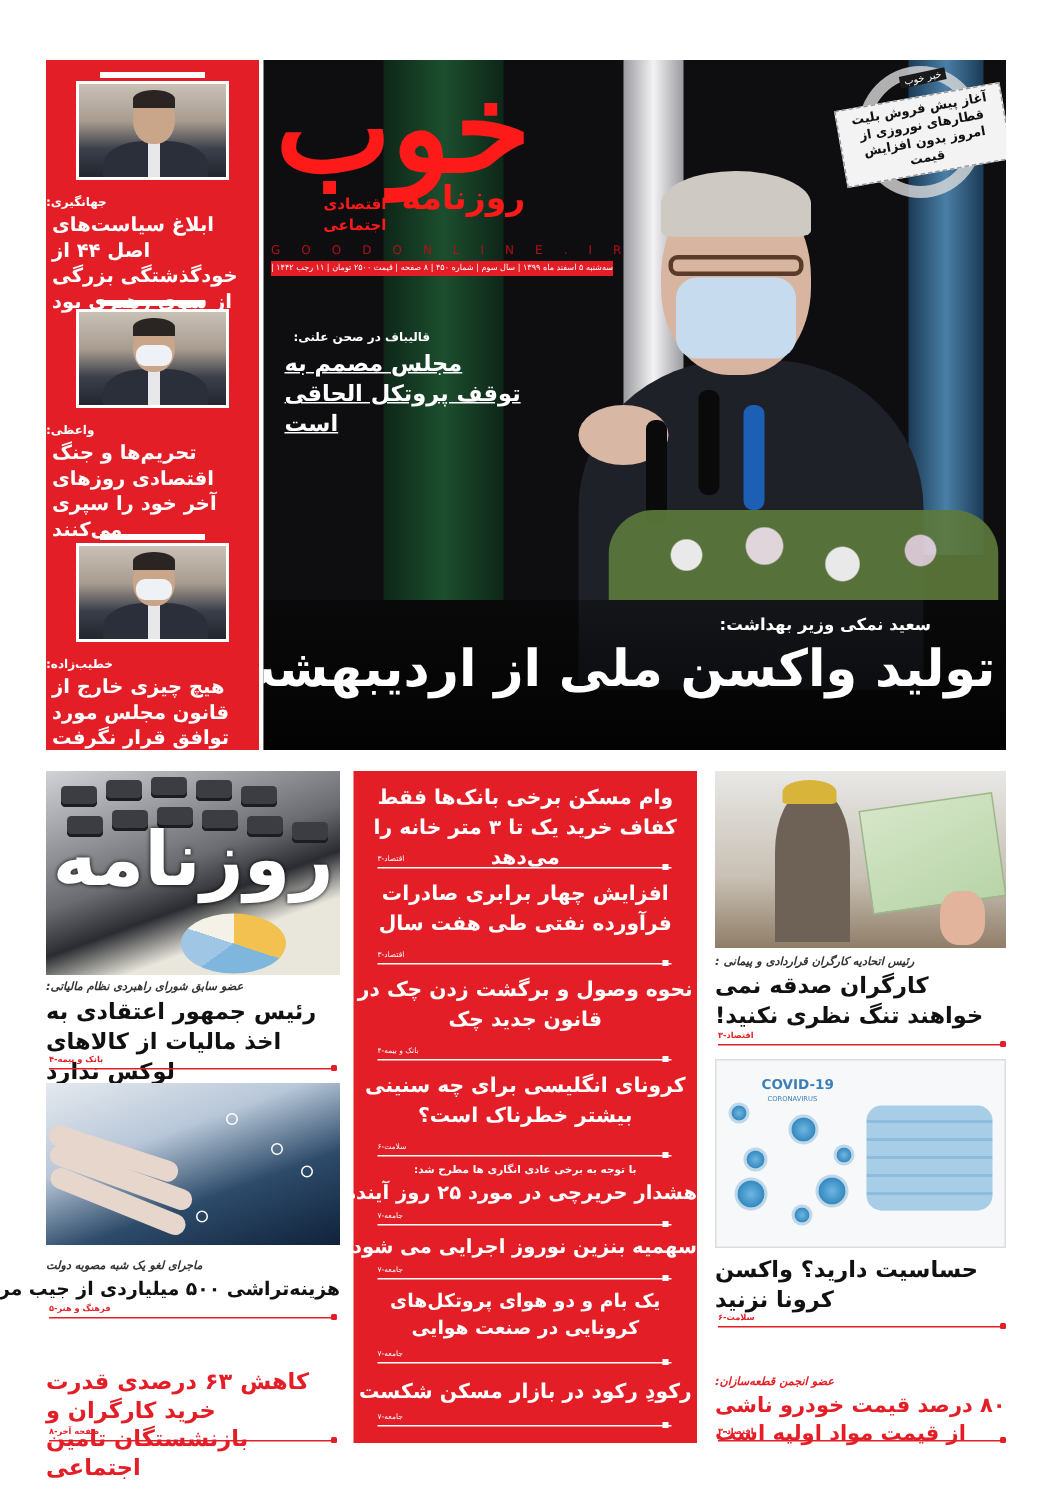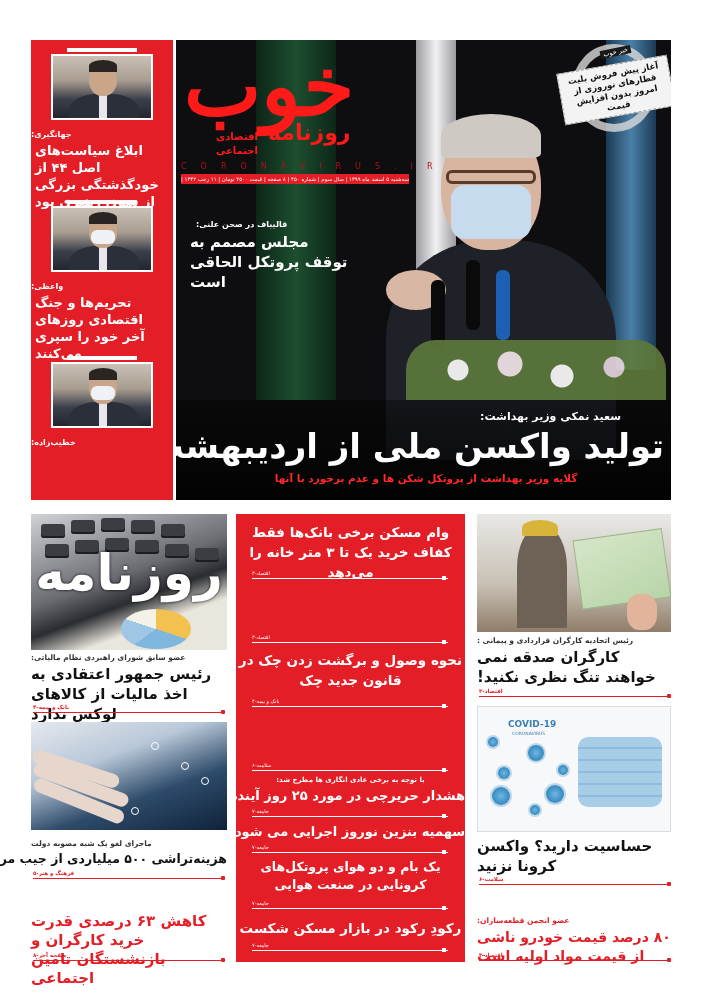--- a/index.html
+++ b/index.html
@@ -48,33 +48,33 @@
   #logo-domain { position: absolute; left: 5px; top: 122px; width: 225px; font-size: 8px; color: #b0101a; letter-spacing: 14px; direction: ltr; font-family: "DejaVu Sans", sans-serif; }
   #dateline { position: absolute; left: 5px; top: 134px; width: 228px; height: 10px; background: #e41e26; color: #fff; font-size: 5.4px; line-height: 10px; text-align: center; white-space: nowrap; overflow: hidden; }
 
   #stamp { position: absolute; left: 384px; top: 4px; width: 112px; height: 90px; }
   #stamp .ring { position: absolute; left: 12px; top: 0; width: 84px; height: 88px; border-radius: 50%; border: 8px solid #d9d9d9; opacity: .8; }
   #stamp .card { position: absolute; left: 0; top: 20px; width: 112px; height: 52px; background: #f3f3f3; transform: rotate(-10deg); border: 1px dashed #999; padding: 3px 4px; }
   #stamp .card-text { font-size: 8.5px; font-weight: bold; color: #111; line-height: 11px; text-align: center; }
   #stamp .label { position: absolute; left: 40px; top: 4px; font-size: 6.5px; color: #fff; background: #1a1a1a; padding: 0 3px; transform: rotate(-12deg); }
 
   #side-kicker { position: absolute; left: 20px; top: 180px; width: 150px; font-size: 8px; color: #fff; font-weight: bold; }
-  #side-head { position: absolute; left: 14px; top: 192px; width: 160px; font-size: 15px; color: #fff; font-weight: bold; line-height: 20px; }
+  #side-head { position: absolute; left: 14px; top: 192px; width: 160px; font-size: 15px; color: #fff; font-weight: bold; line-height: 20px; text-decoration: underline; }
 
   #main-kicker { position: absolute; right: 50px; top: 370px; font-size: 11px; font-weight: bold; color: #fff; }
   #main-head { position: absolute; left: 8px; top: 382px; width: 480px; font-size: 34px; font-weight: bold; color: #fff; line-height: 48px; text-align: center; white-space: nowrap; }
   #main-sub { position: absolute; left: 60px; top: 432px; width: 380px; font-size: 10.5px; font-weight: bold; color: #ff2a2a; text-align: center; }
 
   
   #tax-img { left: 31px; top: 514px; width: 196px; height: 136px; overflow: hidden; background: linear-gradient(160deg,#d0d2d6 0%,#6a6c72 45%,#2a2c31 60%,#e9e6dc 75%); }
   .key { position: absolute; width: 24px; height: 14px; background: #3b3d42; border-radius: 3px; box-shadow: inset 0 -2px 0 #1c1d20; }
   .pie { position: absolute; left: 90px; top: 95px; width: 70px; height: 40px; border-radius: 50%; background: conic-gradient(#f2c14f 0 30%,#7fb6de 30% 65%,#9fc6e5 65% 80%,#f4f1e6 80%); }
   #tax-word { position: absolute; left: 0; top: 30px; width: 196px; text-align: center; font-size: 50px; font-weight: bold; color: #fff; text-shadow: 0 0 3px #000; }
 
-  .kick2 { font-size: 7.5px; color: #333; font-weight: bold; }
+  .kick2 { font-size: 7.5px; color: #333; font-weight: bold; font-style: italic; }
   .head2 { font-size: 15px; font-weight: bold; line-height: 20px; }
   .srcline { position: absolute; height: 1px; background: #e41e26; }
   .srcdot { position: absolute; width: 4px; height: 4px; background: #e41e26; border-radius: 1px; }
   .src { position: absolute; font-size: 5.5px; color: #e41e26; font-weight: bold; }
 
   #net-img { left: 31px; top: 722px; width: 196px; height: 108px; overflow: hidden; background: linear-gradient(160deg,#e5e9ee 0%,#b8c7d8 35%,#2d4b6a 65%,#10223a 100%); }
   .finger { position: absolute; height: 14px; border-radius: 8px; background: #e7d6cc; }
   .node { position: absolute; width: 8px; height: 8px; border-radius: 50%; border: 1px solid #fff; }
 
   
@@ -128,20 +128,21 @@
   <div class="tabbar" style="top:316px"></div>
   <div class="pfbox" style="top:322px">
     <div class="bg"></div>
       <div class="body"></div>
       <div class="shirt"></div>
       <div class="head"></div>
       <div class="hair"></div>
       <div class="mask"></div>
   </div>
   <div class="abs wt kicker center" style="left:0;top:398px;width:142px">خطیب‌زاده:</div>
+  <div class="abs wt lhead center" style="left:4px;top:410px;width:134px">هیچ چیزی خارج از قانون مجلس مورد توافق قرار نگرفت</div>
 </div>
 
 <div id="hero" class="abs">
   <div class="flag-green"></div>
   <div class="flag-white"></div>
   <div class="flag-blue"></div>
   <div class="man-body"></div>
   <div class="man-head"></div>
   <div class="man-hair"></div>
   <div class="man-glasses"></div>
@@ -152,37 +153,36 @@
   <div class="mic mic-blue" style="left:320px;top:230px"></div>
   <div class="flowers"></div>
   <div class="hero-shade"></div>
 
   <div id="logo-word">خوب</div>
   <div id="logo-sub">روزنامه</div>
   <div id="logo-tag">
     <div>اقتصادی</div>
     <div>اجتماعی</div>
   </div>
-  <div id="logo-domain">CORONAVIRUS.IR</div>
+  <div id="logo-domain">GOODONLINE.IR</div>
   <div id="dateline">سه‌شنبه ۵ اسفند ماه ۱۳۹۹ | سال سوم | شماره ۴۵۰ | ۸ صفحه | قیمت ۲۵۰۰ تومان | ۱۱ رجب ۱۴۴۲ | ۲۳ فوریه ۲۰۲۱</div>
 
   <div id="stamp">
     <div class="ring"></div>
     <div class="card">
       <div class="card-text">آغاز پیش فروش بلیت قطارهای نوروزی از امروز بدون افزایش قیمت</div>
     </div>
     <div class="label">خبر خوب</div>
   </div>
 
   <div id="side-kicker" class="center">قالیباف در صحن علنی:</div>
   <div id="side-head" class="center">مجلس مصمم به توقف پروتکل الحاقی است</div>
 
   <div id="main-kicker">سعید نمکی وزیر بهداشت:</div>
   <div id="main-head">تولید واکسن ملی از اردیبهشت ۱۴۰۰</div>
-  <div id="main-sub">گلایه وزیر بهداشت از پروتکل شکن ها و عدم برخورد با آنها</div>
 </div>
 
 <div id="tax-img" class="abs">
   <div class="key" style="left:10px;top:10px"></div>
     <div class="key" style="left:40px;top:6px"></div>
     <div class="key" style="left:70px;top:4px"></div>
     <div class="key" style="left:100px;top:6px"></div>
     <div class="key" style="left:130px;top:10px"></div>
   <div class="key" style="left:14px;top:30px"></div>
     <div class="key" style="left:44px;top:26px"></div>
@@ -218,29 +218,31 @@
 <div class="src" style="left:33px;top:952px">صفحه آخر-۸</div>
 <div class="srcline" style="left:33px;top:960px;width:192px"></div>
 <div class="srcdot" style="left:221px;top:958px"></div>
 
 <div id="center-col" class="abs red">
   <div class="crow-head" style="top:8px">وام مسکن برخی بانک‌ها فقط کفاف خرید یک تا ۳ متر خانه را می‌دهد</div>
   <div class="crow-src" style="top:56px">اقتصاد-۳</div>
   <div class="crow-line" style="top:64px"></div>
     <div class="crow-dot" style="top:62px"></div>
 
+  <div class="crow-head" style="top:72px">افزایش چهار برابری صادرات فرآورده نفتی طی هفت سال</div>
   <div class="crow-src" style="top:120px">اقتصاد-۳</div>
   <div class="crow-line" style="top:128px"></div>
     <div class="crow-dot" style="top:126px"></div>
 
   <div class="crow-head" style="top:136px">نحوه وصول و برگشت زدن چک در قانون جدید چک</div>
   <div class="crow-src" style="top:184px">بانک و بیمه-۴</div>
   <div class="crow-line" style="top:192px"></div>
     <div class="crow-dot" style="top:190px"></div>
 
+  <div class="crow-head" style="top:200px">کرونای انگلیسی برای چه سنینی بیشتر خطرناک است؟</div>
   <div class="crow-src" style="top:248px">سلامت-۶</div>
   <div class="crow-line" style="top:256px"></div>
     <div class="crow-dot" style="top:254px"></div>
 
   <div class="crow-kick" style="top:262px">با توجه به برخی عادی انگاری ها مطرح شد:</div>
   <div class="crow-head" style="top:272px;white-space:nowrap;font-size:13px">هشدار حریرچی در مورد ۲۵ روز آینده</div>
   <div class="crow-src" style="top:294px">جامعه-۷</div>
   <div class="crow-line" style="top:302px"></div>
     <div class="crow-dot" style="top:300px"></div>
 

